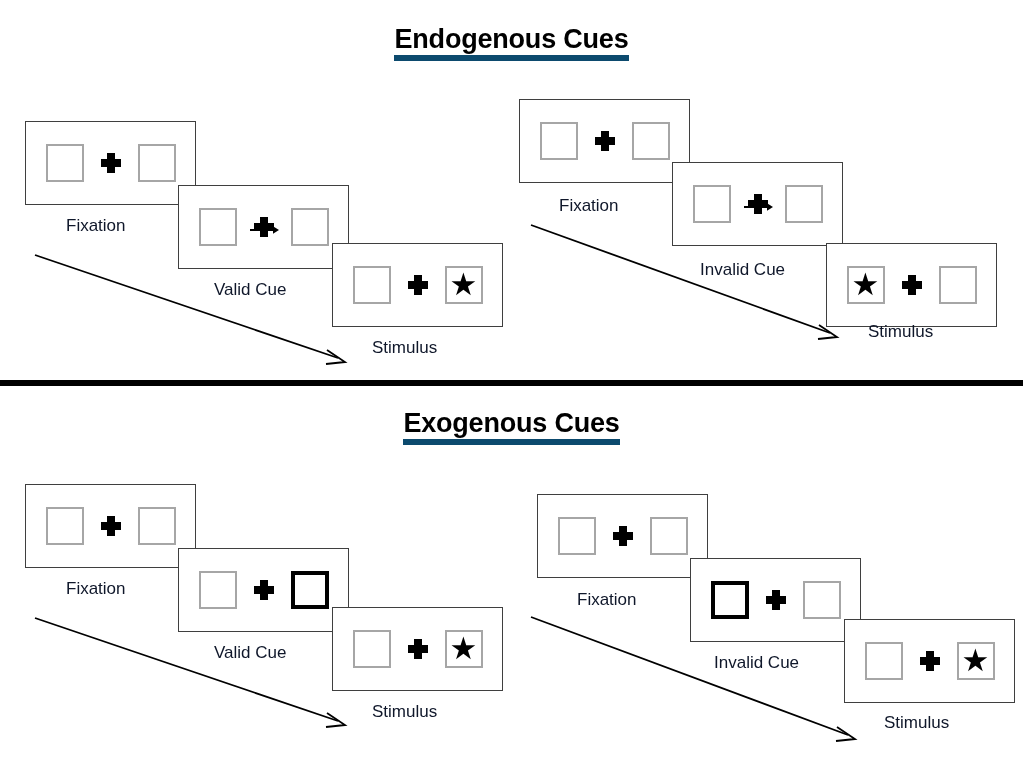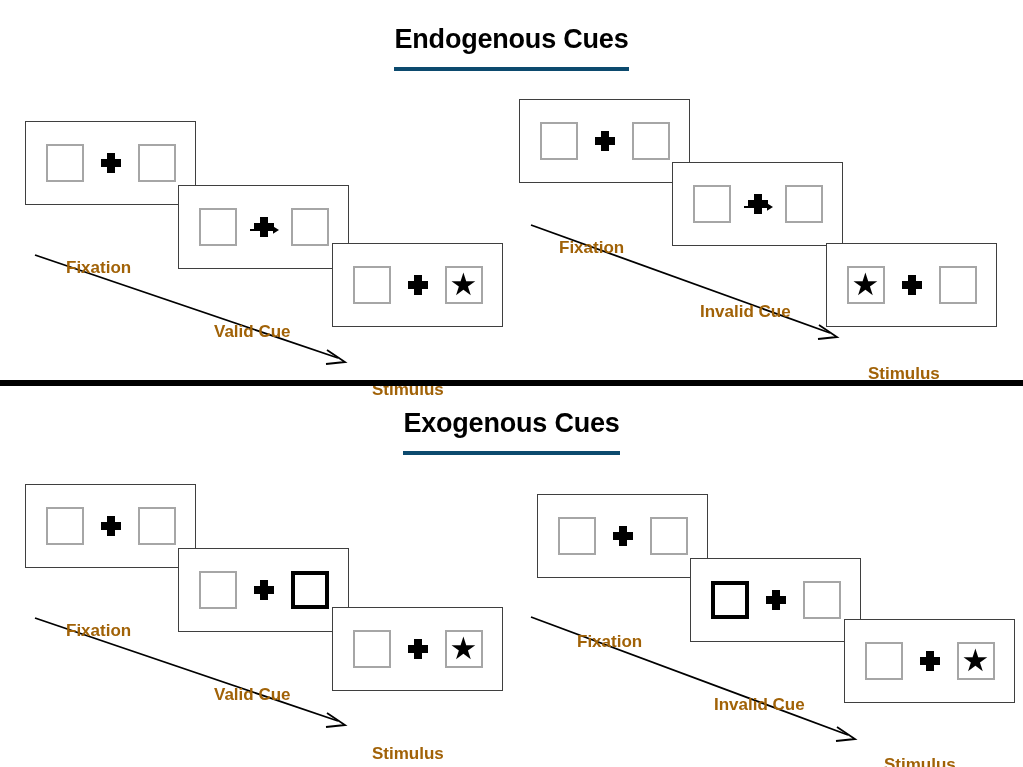--- a/index.html
+++ b/index.html
@@ -18,22 +18,22 @@
   .section-title {
     position: absolute;
     width: 100%;
     text-align: center;
     font-weight: bold;
     font-size: 27px;
     color: #000000;
     letter-spacing: -0.2px;
   }
   .section-title span {
-    border-bottom: 4px solid #0c4a6e;
-    padding-bottom: 13px;
+    border-bottom: 6px solid #0c4a6e;
+    padding-bottom: 1px;
   }
 
   .divider {
     position: absolute;
     left: 0;
     width: 1023px;
     height: 6px;
     background: #000000;
   }
 
@@ -109,25 +109,24 @@
     left: 50%;
     transform: translateX(-50%);
     top: 8px;
     width: 30px;
     height: 12px;
     overflow: visible;
   }
 
   .panel-label {
     position: absolute;
-    font-weight: bold;
+    font-weight: normal;
     font-size: 17px;
-    color: #a16207;
+    color: #0f172a;
     white-space: nowrap;
-    margin-top: 42px;
   }
 
   .flow-arrow {
     position: absolute;
     overflow: visible;
   }
 </style>
 </head>
 <body>
 

